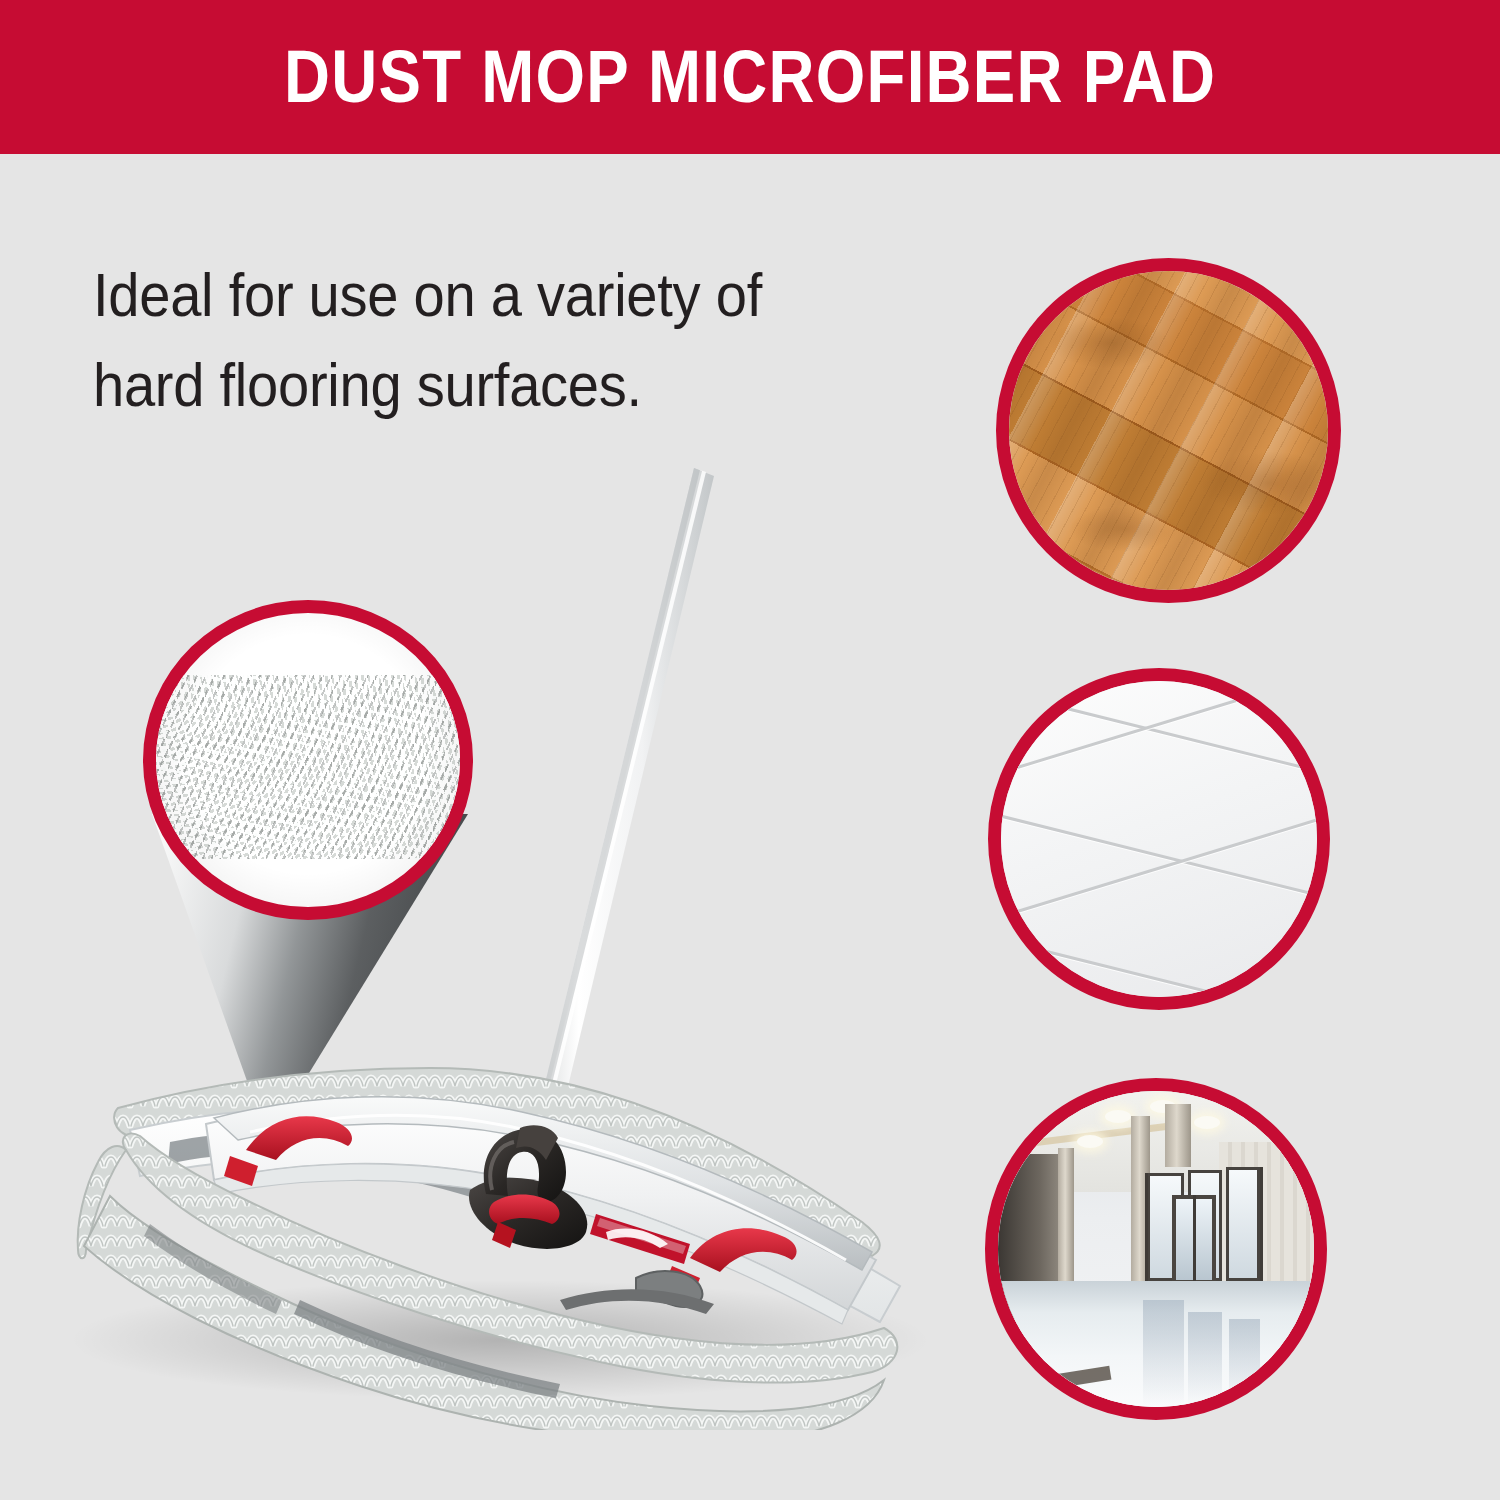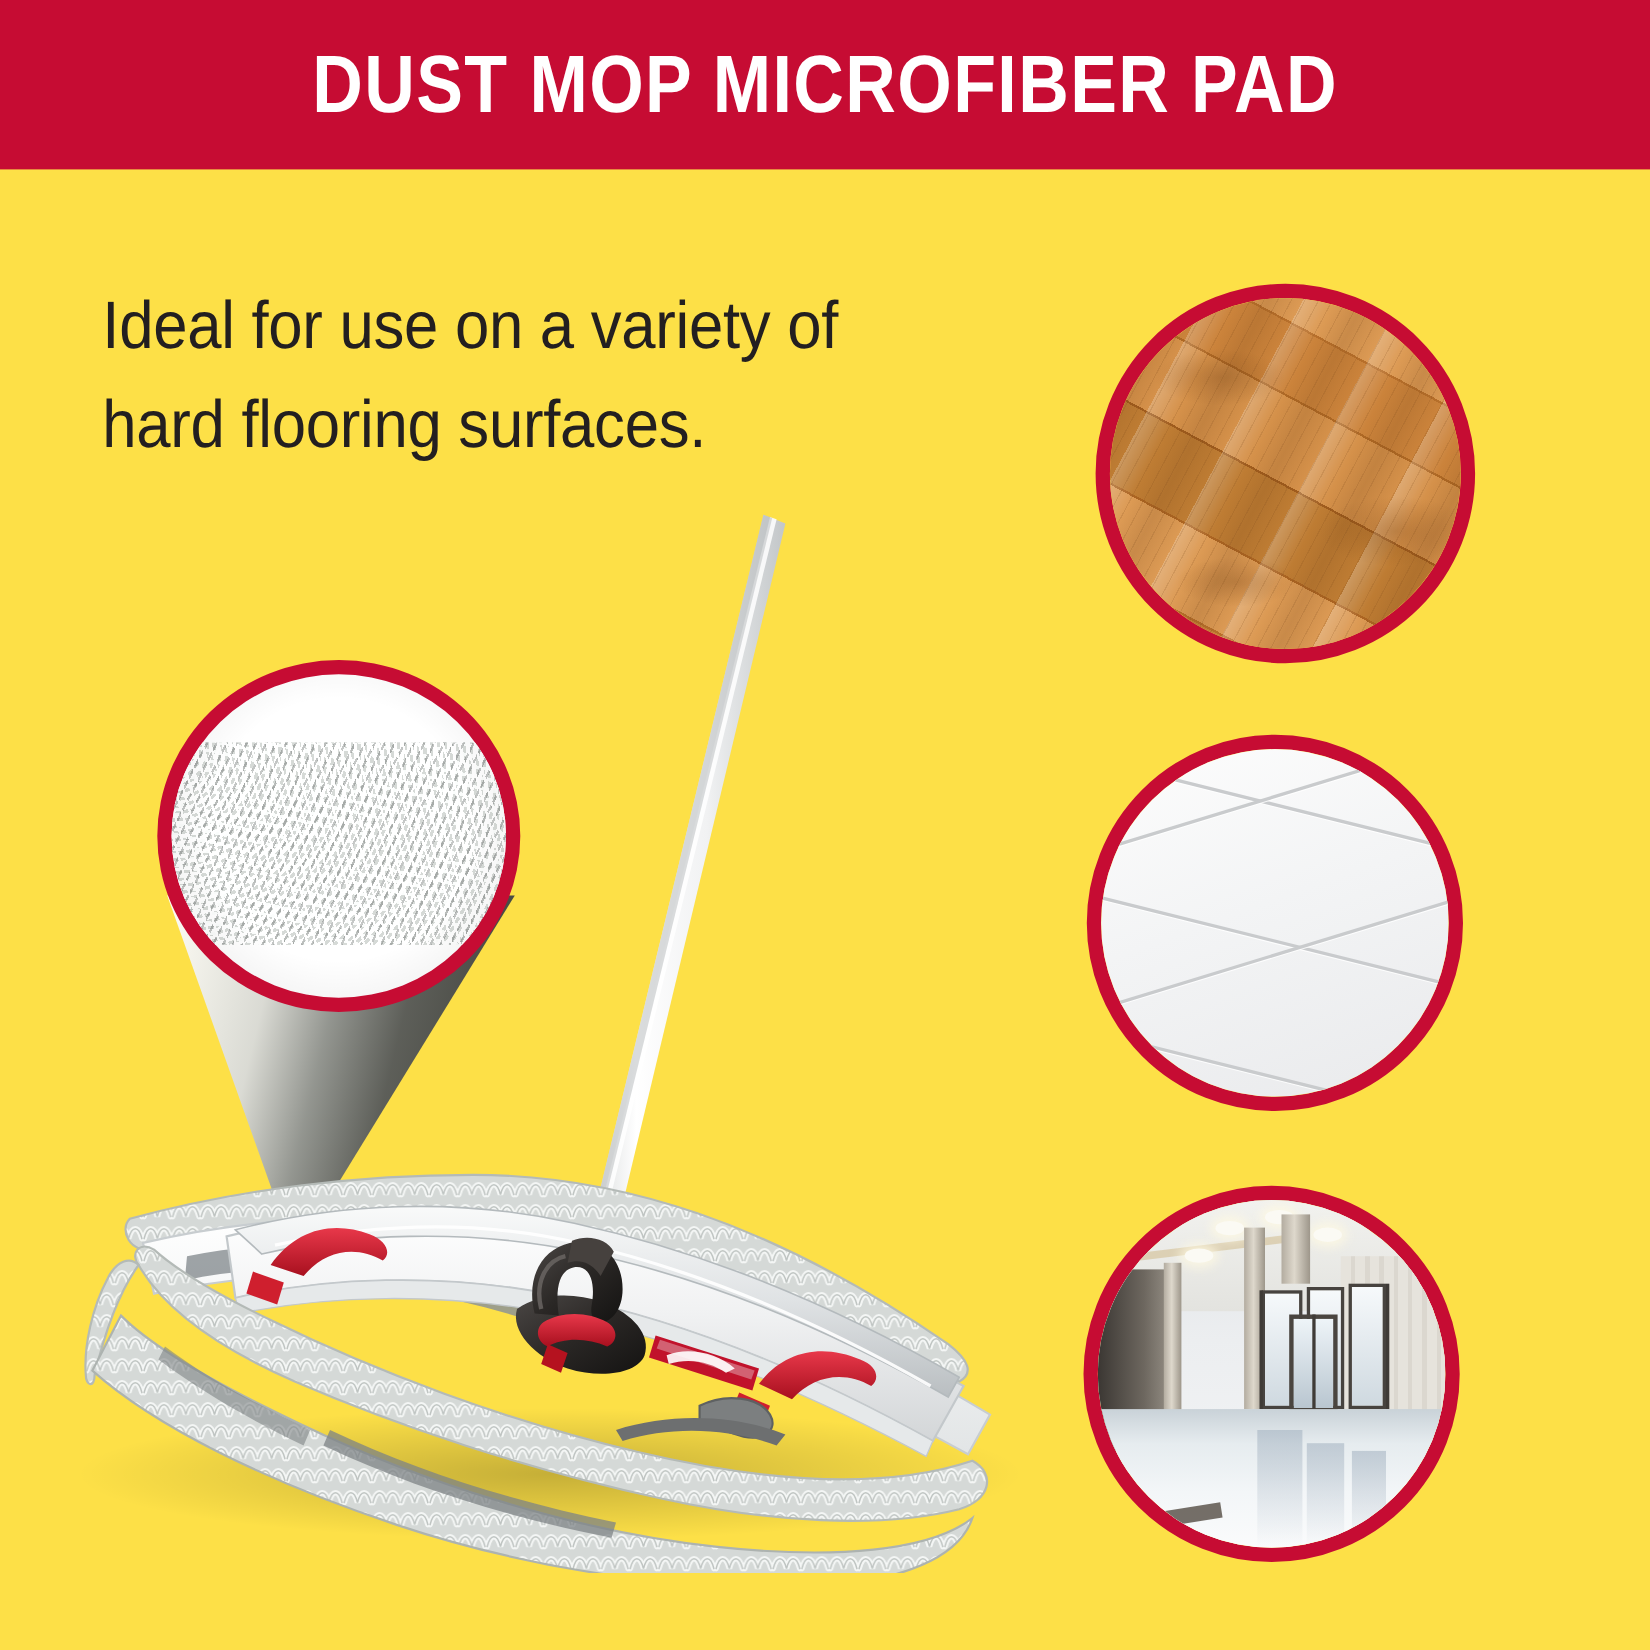--- a/index.html
+++ b/index.html
@@ -1,19 +1,19 @@
 <!DOCTYPE html>
 <html><head>
 <meta charset="utf-8">
 <style>
   html,body{margin:0;padding:0;background:#fff;}
   body{width:1500px;height:1500px;overflow:hidden;
        font-family:"Liberation Sans","DejaVu Sans",sans-serif;}
 
-  .page{position:relative;width:1500px;height:1500px;background:#fde047;}
+  .page{position:relative;width:1500px;height:1500px;background:#e5e5e5;}
 
   
   .banner{position:absolute;left:0;top:0;width:1500px;height:154px;
           background:#c60c33;display:flex;align-items:center;justify-content:center;}
   .banner-title{color:#ffffff;font-size:74px;font-weight:700;letter-spacing:1.5px;
                 line-height:1;transform:scaleX(.86);transform-origin:center;
                 white-space:nowrap;}
 
   
   .headline{position:absolute;left:93px;top:250px;width:790px;

